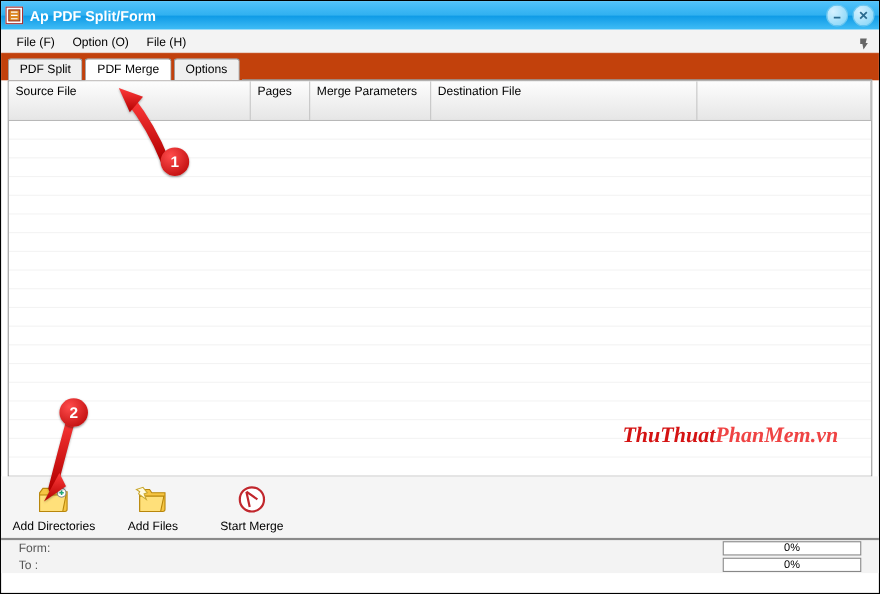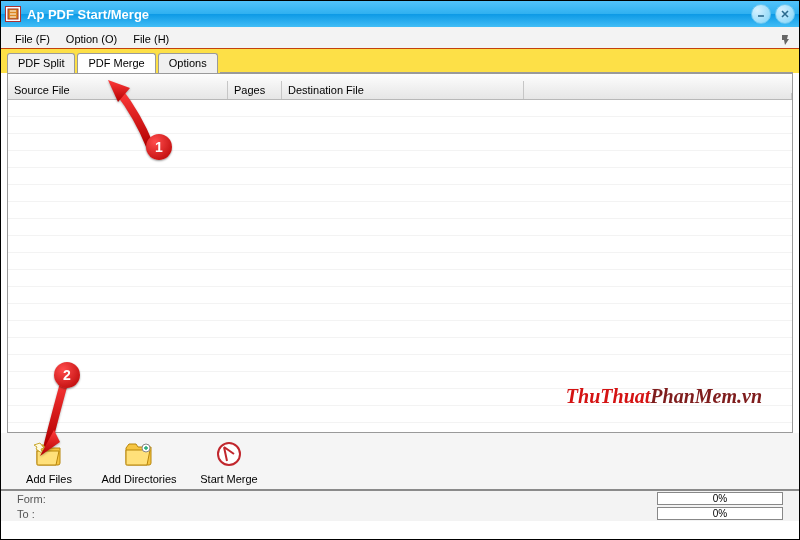--- a/index.html
+++ b/index.html
@@ -66,21 +66,21 @@
   .menubar .pin {
     width: 14px; height: 14px;
     color: #666;
   }
   
   .tabrow {
     display: flex;
     align-items: flex-end;
     padding: 4px 6px 0 6px;
     gap: 0;
-    background: #fde047;
+    background: #c2410c;
   }
   .tabrow .tab {
     border: 1px solid #9a9a9a;
     border-bottom: none;
     background: #f0f0f0;
     padding: 3px 10px 4px 10px;
     margin-right: 2px;
     border-radius: 3px 3px 0 0;
     cursor: pointer;
     position: relative;
@@ -94,24 +94,23 @@
   
   .tablewrap {
     margin: 0 6px;
     border: 1px solid #9a9a9a;
     height: 360px;
     position: relative;
     background: #fff;
   }
   .colheaders {
     display: flex;
-    height: 26px;
+    height: 36px;
     background: linear-gradient(#fdfdfd, #e6e6e6);
     border-bottom: 1px solid #b8b8b8;
-    align-items: flex-end;
   }
   .colheaders .col {
     border-right: 1px solid #c6c6c6;
     padding: 3px 6px;
     white-space: nowrap;
     overflow: hidden;
   }
   .col.sf { width: 220px; }
   .col.pg { width: 54px; }
   .col.mp { width: 110px; }
@@ -130,21 +129,21 @@
     position: absolute;
     right: 30px;
     bottom: 24px;
     font-size: 20px;
     font-weight: bold;
     font-style: italic;
     font-family: Georgia, "Times New Roman", serif;
     pointer-events: none;
   }
   .watermark .red { color: #d41313; font-style: italic; }
-  .watermark .blue { color: #7f1d1d; }
+  .watermark .blue { color: #ef4444; }
   
   .toolbar {
     display: flex;
     align-items: flex-start;
     gap: 10px;
     padding: 4px 8px 2px 8px;
     background: #f5f5f5;
   }
   .toolbtn {
     display: flex;
@@ -209,21 +208,21 @@
 </head>
 <body>
 
 <div class="titlebar">
   <span class="appicon">
     <svg width="12" height="12" viewBox="0 0 12 12">
       <rect x="1" y="1" width="10" height="10" fill="#d82" stroke="#932" stroke-width="1"></rect>
       <path d="M3 3h6M3 6h6M3 9h6" stroke="#fff" stroke-width="1"></path>
     </svg>
   </span>
-  <span class="title">Ap PDF Start/Merge</span>
+  <span class="title">Ap PDF Split/Form</span>
   <span class="winbtn">
     <svg width="10" height="10" viewBox="0 0 10 10">
         <line x1="2" y1="7" x2="8" y2="7" stroke="#2b6b8f" stroke-width="1.6"></line>
       </svg>
   </span>
   <span class="winbtn">
     <svg width="10" height="10" viewBox="0 0 10 10">
         <path d="M2 2l6 6M8 2l-6 6" stroke="#2b6b8f" stroke-width="1.6"></path>
       </svg>
   </span>
@@ -245,20 +244,21 @@
   <div class="tab">PDF Split</div>
   <div class="tab active">PDF Merge</div>
   <div class="tab">Options</div>
   <div class="spacer"></div>
 </div>
 
 <div class="tablewrap">
   <div class="colheaders">
     <div class="col sf">Source File</div>
     <div class="col pg">Pages</div>
+    <div class="col mp">Merge Parameters</div>
     <div class="col df">Destination File</div>
     <div class="col rest"></div>
   </div>
   <div class="rows">
     <div class="row"></div>
       <div class="row"></div>
       <div class="row"></div>
       <div class="row"></div>
     <div class="row"></div>
       <div class="row"></div>
@@ -276,40 +276,40 @@
       <div class="row"></div>
       <div class="row"></div>
       <div class="row"></div>
   </div>
   <div class="watermark">
     <span class="red">ThuThuat</span><span class="blue">PhanMem</span><span class="blue">.vn</span>
   </div>
 </div>
 
 <div class="toolbar">
-  <div class="toolbtn">
-    <span class="ticon">
-      <svg width="34" height="30" viewBox="0 0 34 30">
-        <path d="M5 10l3-4h6l2 3h12v15a2 2 0 0 1-2 2H7a2 2 0 0 1-2-2z" fill="#f6c542" stroke="#b8860b"></path>
-        <path d="M5 12h22l-3 14H5z" fill="#ffe07a" stroke="#b8860b"></path>
-        <path d="M2 6l6-2 4 5-3 1 2 5-7-5 1-2z" fill="#fffbe0" stroke="#caa932"></path>
-      </svg>
-    </span>
-    <span class="tlabel">Add Files</span>
-  </div>
   <div class="toolbtn">
     <span class="ticon">
       <svg width="34" height="30" viewBox="0 0 34 30">
         <path d="M4 9l3-4h7l2 3h13v16a2 2 0 0 1-2 2H6a2 2 0 0 1-2-2z" fill="#f6c542" stroke="#b8860b"></path>
         <path d="M4 11h24l-3 15H4z" fill="#ffe07a" stroke="#b8860b"></path>
         <circle cx="24" cy="9" r="4" fill="#fff" stroke="#888"></circle>
         <path d="M24 7v4M22 9h4" stroke="#2a7" stroke-width="1.4"></path>
       </svg>
     </span>
     <span class="tlabel">Add Directories</span>
+  </div>
+  <div class="toolbtn">
+    <span class="ticon">
+      <svg width="34" height="30" viewBox="0 0 34 30">
+        <path d="M5 10l3-4h6l2 3h12v15a2 2 0 0 1-2 2H7a2 2 0 0 1-2-2z" fill="#f6c542" stroke="#b8860b"></path>
+        <path d="M5 12h22l-3 14H5z" fill="#ffe07a" stroke="#b8860b"></path>
+        <path d="M2 6l6-2 4 5-3 1 2 5-7-5 1-2z" fill="#fffbe0" stroke="#caa932"></path>
+      </svg>
+    </span>
+    <span class="tlabel">Add Files</span>
   </div>
   <div class="toolbtn">
     <span class="ticon">
       <svg width="34" height="30" viewBox="0 0 34 30">
         <circle cx="17" cy="15" r="11" fill="#fff" stroke="#c1272d" stroke-width="2"></circle>
         <path d="M12 8l3 14M12 8l10 7" stroke="#c1272d" stroke-width="2" fill="none"></path>
       </svg>
     </span>
     <span class="tlabel">Start Merge</span>
   </div>

